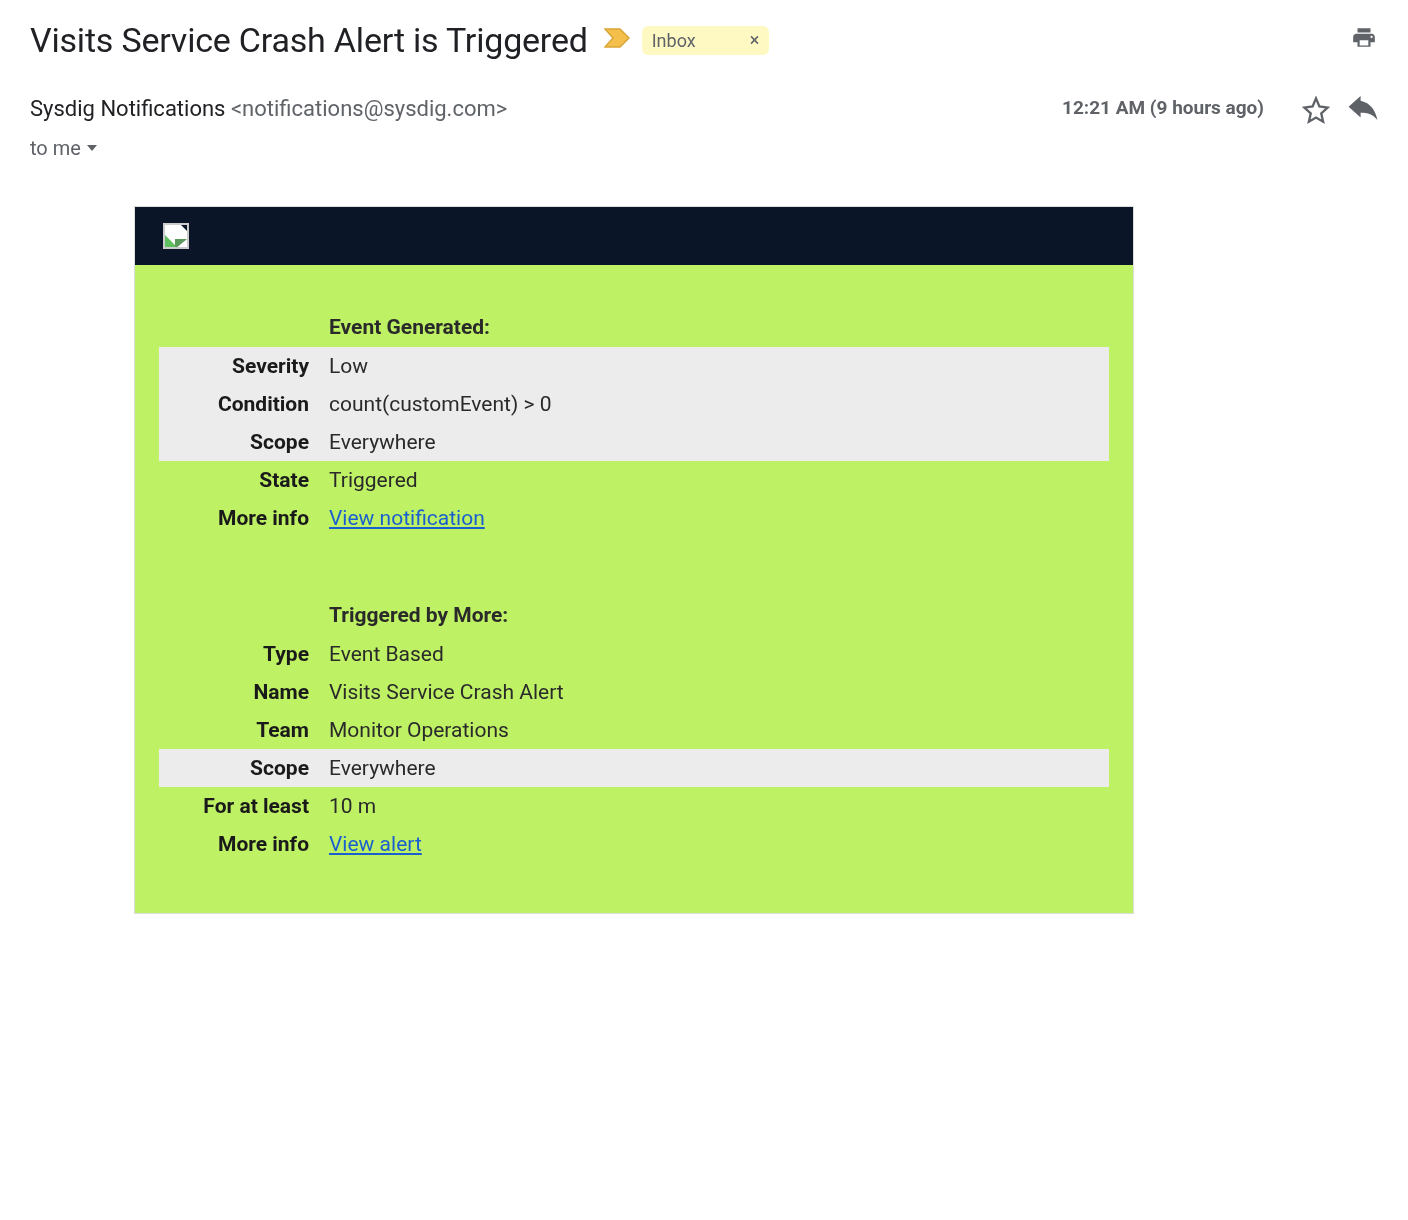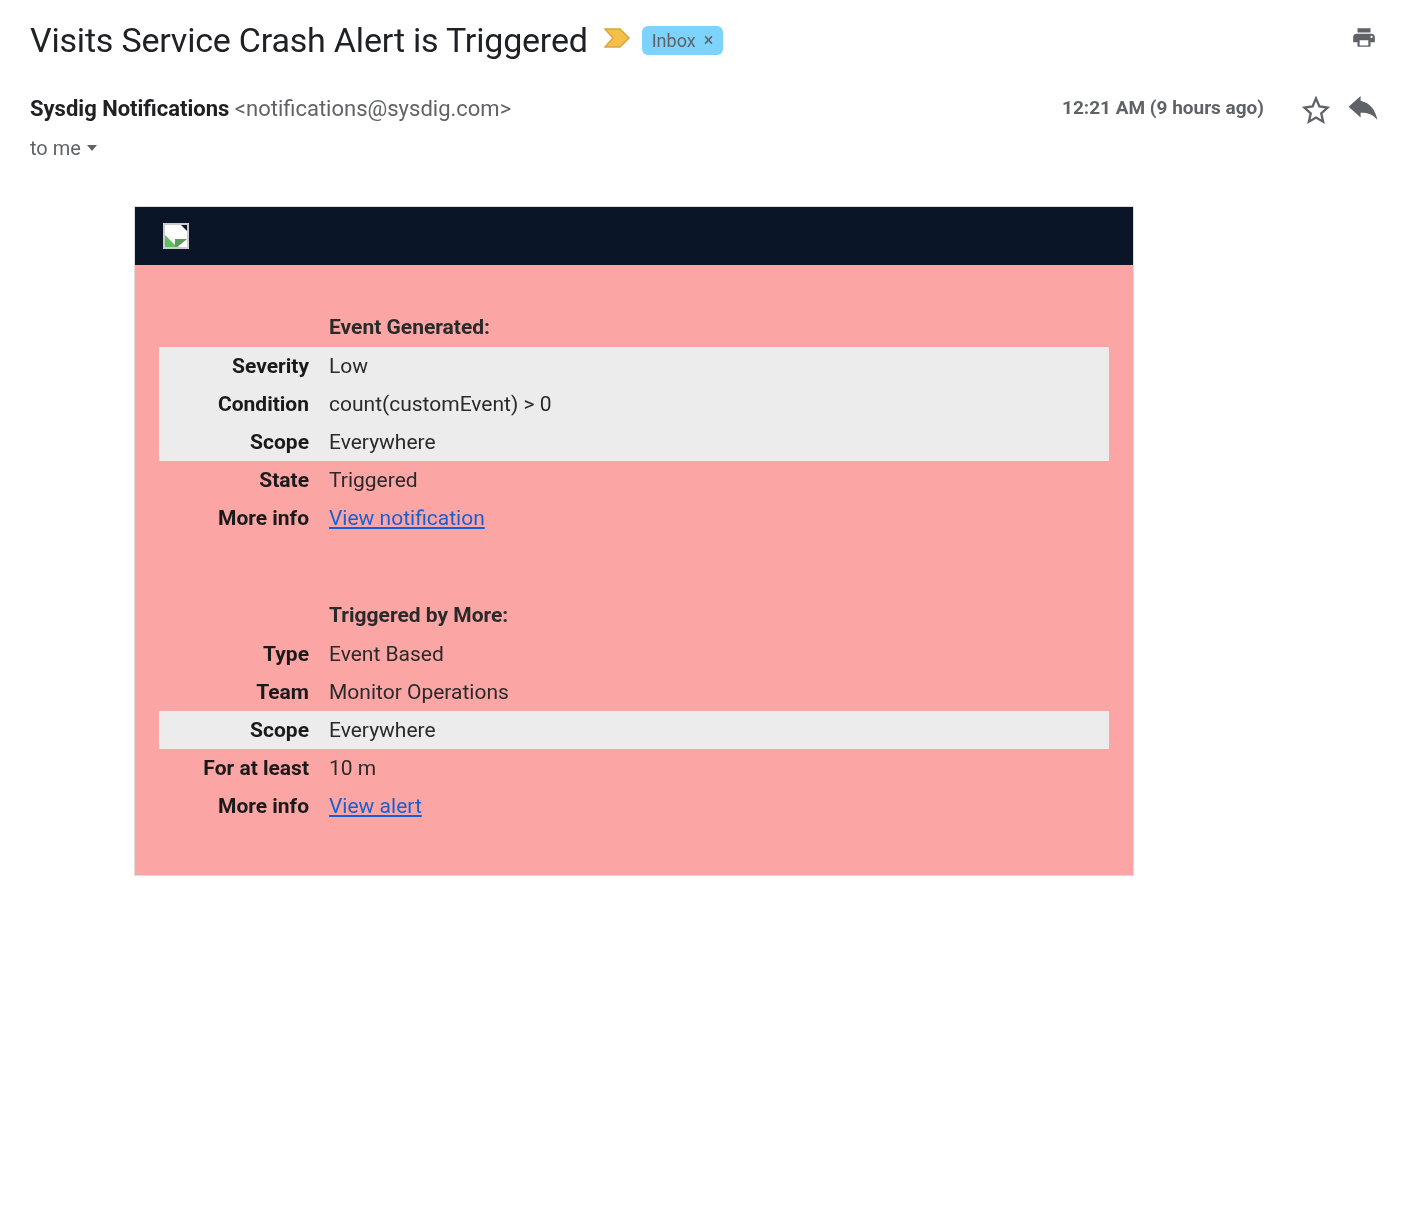--- a/index.html
+++ b/index.html
@@ -24,45 +24,46 @@
     margin-right: 16px;
     text-align: right;
   }
   .marker-icon {
     margin-right: 10px;
     display: inline-block;
   }
   .inbox-label {
     display: inline-flex;
     align-items: center;
-    background: #7dd3fc;
+    background: #fef9c3;
     border-radius: 6px;
     padding: 4px 10px;
     font-size: 18px;
     color: #5f6368;
     font-weight: 400;
+    gap: 46px;
   }
   .inbox-label .x {
     margin-left: 8px;
     font-size: 18px;
     color: #5f6368;
     line-height: 1;
   }
   .spacer { flex: 1; }
   .print-icon { color: #5f6368; }
   .meta-row {
     display: flex;
     align-items: flex-start;
     margin-bottom: 8px;
   }
   .sender-line {
     font-size: 22px;
     color: #202124;
   }
-  .sender-name { font-weight: 700; }
+  .sender-name { font-weight: 400; }
   .sender-email { color: #5f6368; font-weight: 400; }
   .time-block {
     font-size: 19px;
     color: #5f6368;
     margin-right: 20px;
     font-weight: bold;
   }
   .star-icon, .reply-icon { color: #5f6368; margin-left: 18px; }
   .to-line {
     font-size: 20px;
@@ -75,21 +76,21 @@
     margin-left: 6px;
     width: 0; height: 0;
     border-left: 5px solid transparent;
     border-right: 5px solid transparent;
     border-top: 6px solid #5f6368;
   }
   .email-body {
     margin: 46px 0 0 104px;
     width: 1000px;
     border: 1px solid #dcdcdc;
-    background: #fca5a5;
+    background: #bef264;
   }
   .banner {
     background: #0a1628;
     height: 58px;
     display: flex;
     align-items: center;
     padding-left: 28px;
   }
   .broken-img {
     width: 26px;
@@ -246,20 +247,24 @@
 
       <tr class="section-head">
         <td class="label"></td>
         <td class="value">Triggered by More:</td>
       </tr>
       <tr>
         <td class="label">Type</td>
         <td class="value">Event Based</td>
       </tr>
       <tr>
+        <td class="label">Name</td>
+        <td class="value">Visits Service Crash Alert</td>
+      </tr>
+      <tr>
         <td class="label">Team</td>
         <td class="value">Monitor Operations</td>
       </tr>
       <tr class="shaded">
         <td class="label">Scope</td>
         <td class="value">Everywhere</td>
       </tr>
       <tr>
         <td class="label">For at least</td>
         <td class="value">10 m</td>

